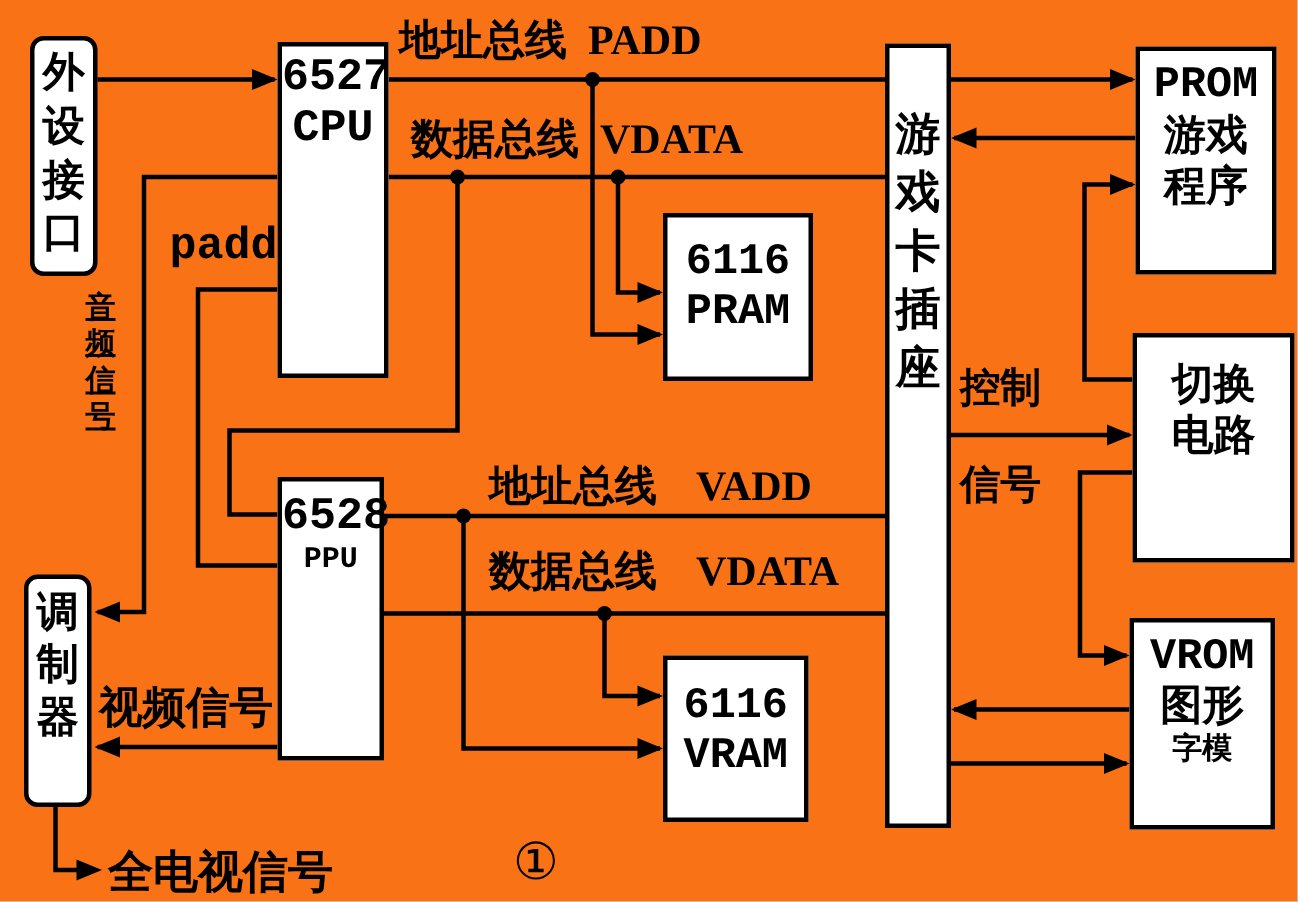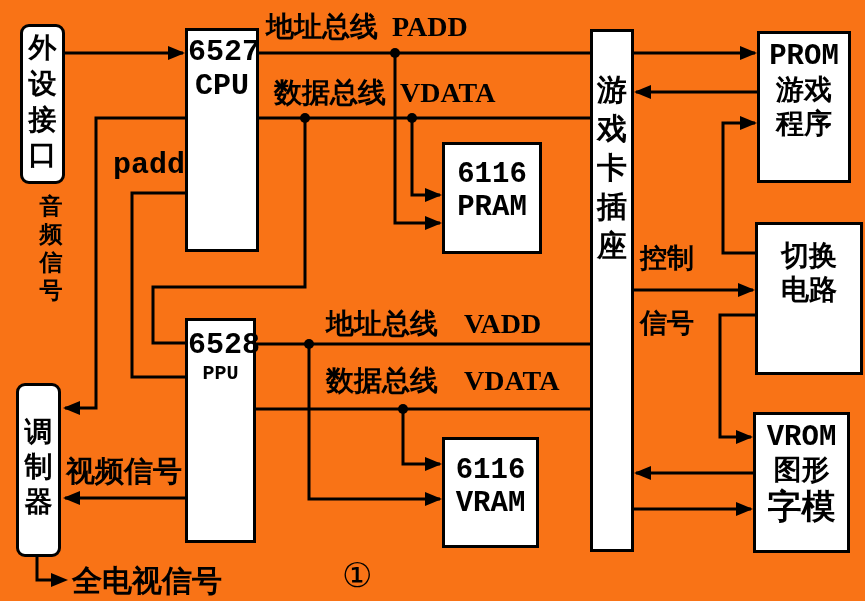--- a/index.html
+++ b/index.html
@@ -134,51 +134,51 @@
   </div>
 
   <div class="box" style="left:755px; top:222px; width:108px; height:153px; padding-top:14px;">
     <div class="blk-line cjk" style="font-size:28px; line-height:1.22;">切换</div>
     <div class="blk-line cjk" style="font-size:28px; line-height:1.22;">电路</div>
   </div>
 
   <div class="box" style="left:753px; top:412px; width:97px; height:141px; padding-top:7px;">
     <div class="blk-line latin" style="font-size:29px; line-height:1.12;">VROM</div>
     <div class="blk-line cjk" style="font-size:28px; line-height:1.16;">图形</div>
-    <div class="blk-line cjk" style="font-size:34px; line-height:1.16;">字模</div>
+    <div class="blk-line cjk" style="font-size:20px; line-height:1.16;">字模</div>
   </div>
 
-  <div class="box" style="left:185px; top:318px; width:71px; height:225px; padding-top:8px;">
+  <div class="box" style="left:185px; top:318px; width:71px; height:189px; padding-top:8px;">
     <div class="blk-line latin" style="font-size:30px; line-height:1.12;">6528</div>
     <div class="blk-line latin" style="font-size:20px; line-height:1.12;">PPU</div>
   </div>
 
   <div class="box" style="left:442px; top:437px; width:97px; height:111px; padding-top:14px;">
     <div class="blk-line latin" style="font-size:29px; line-height:1.15;">6116</div>
     <div class="blk-line latin" style="font-size:29px; line-height:1.15;">VRAM</div>
   </div>
 
-  <div class="box rounded vtext" style="left:16px; top:383px; width:45px; height:174px; font-size:28px; line-height:1.25; padding-top:28px;">调制器</div>
+  <div class="box rounded vtext" style="left:16px; top:383px; width:45px; height:155px; font-size:28px; line-height:1.25; padding-top:4px;">调制器</div>
 
   <div class="lbl bus-label" style="left:266px; top:8px;">
     <span class="cjk">地址总线</span><span class="lat">PADD</span>
   </div>
   <div class="lbl bus-label" style="left:274px; top:74px;">
     <span class="cjk">数据总线</span><span class="lat">VDATA</span>
   </div>
   <div class="lbl bus-label" style="left:326px; top:305px;">
     <span class="cjk">地址总线</span><span class="lat gap-lg">VADD</span>
   </div>
   <div class="lbl bus-label" style="left:326px; top:362px;">
     <span class="cjk">数据总线</span><span class="lat gap-lg">VDATA</span>
   </div>
 
   <div class="lbl latin" style="left:113px; top:148px; font-size:30px;">padd</div>
 
-  <div class="lbl vtext cjk" style="left:34px; top:192px; width:34px; font-size:23px; line-height:1.22; white-space:normal; text-align:center;">音频信号</div>
+  <div class="lbl vtext cjk" style="left:50px; top:192px; width:34px; font-size:20px; line-height:1.22; white-space:normal; text-align:center;text-decoration:underline;">音频信号</div>
 
   <div class="lbl cjk" style="left:66px; top:452px; font-size:29px;">视频信号</div>
 
   <div class="lbl cjk" style="left:72px; top:561px; font-size:30px;">全电视信号</div>
 
   <div class="lbl cjk" style="left:640px; top:240px; font-size:27px;">控制</div>
   <div class="lbl cjk" style="left:640px; top:305px; font-size:27px;">信号</div>
 
   <div class="lbl" style="left:342px; top:555px; font-size:34px; font-weight:normal;">①</div>
 

